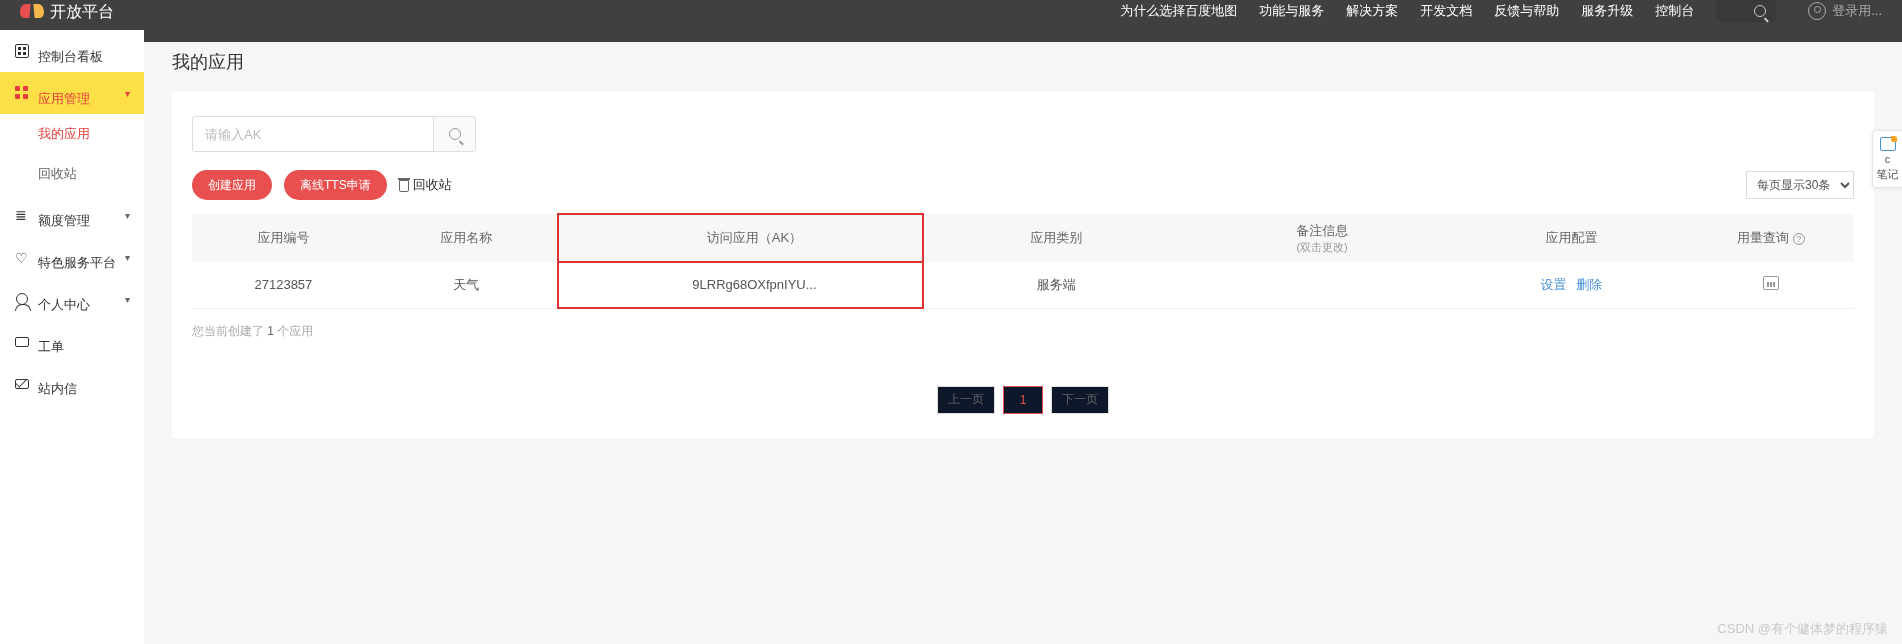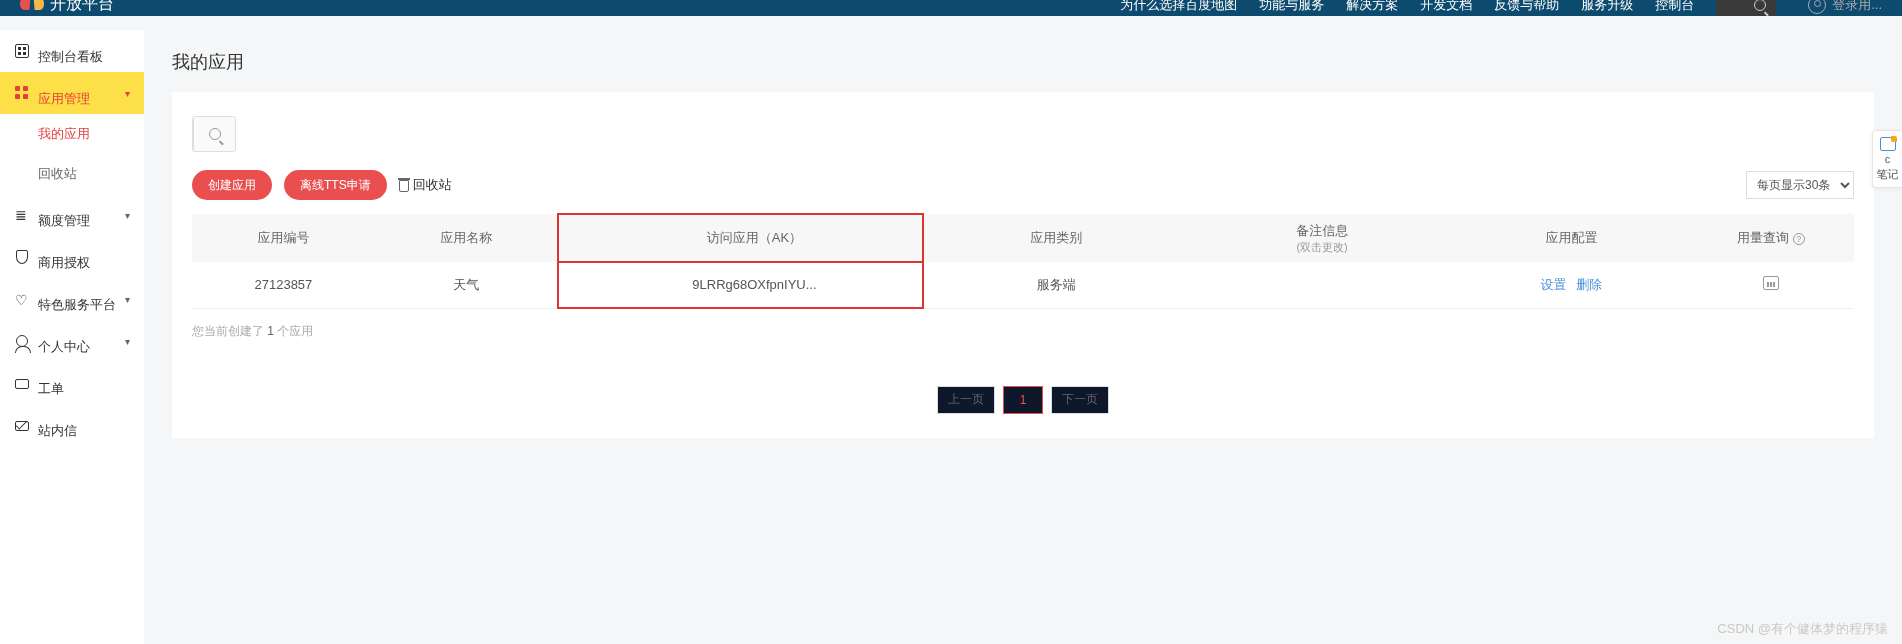--- a/index.html
+++ b/index.html
@@ -1,19 +1,19 @@
 <!DOCTYPE html>
 <html><head>
   <meta charset="utf-8">
   <style>
     * { margin: 0; padding: 0; box-sizing: border-box; }
     body { font-family: -apple-system, "PingFang SC", "Microsoft YaHei", sans-serif; font-size: 13px; color: #333; background: #f5f6f7; width: 1902px; height: 644px; overflow: hidden; position: relative; }
     
     
-    .header { height: 16px; background: #0c4a6e; display: flex; align-items: flex-end; padding: 0 20px; color: #fff; position: relative; }
+    .header { height: 42px; background: #404040; display: flex; align-items: flex-start; padding: 0 20px; color: #fff; position: relative; }
     .logo-wrap { display: flex; align-items: center; gap: 6px; }
     .logo-icon { width: 24px; height: 24px; position: relative; }
     .logo-icon::before { content: ""; position: absolute; left: 0; top: 4px; width: 10px; height: 14px; background: #e94f4f; border-radius: 50% 0 0 50%; transform: skewX(-5deg); }
     .logo-icon::after { content: ""; position: absolute; right: 0; top: 4px; width: 10px; height: 14px; background: #f5b84a; border-radius: 0 50% 50% 0; transform: skewX(5deg); }
     .logo-text { font-size: 16px; font-weight: 500; color: #fff; }
     .top-nav { margin-left: auto; display: flex; align-items: center; gap: 22px; font-size: 13px; }
     .top-nav-item { color: #fff; cursor: pointer; white-space: nowrap; }
     .search-box-top { width: 60px; height: 22px; background: #3a3a3a; border-radius: 3px; display: flex; align-items: center; justify-content: flex-end; padding-right: 10px; }
     .user-area { display: flex; align-items: center; gap: 6px; color: #aaa; margin-left: 10px; }
     .avatar-circle { width: 18px; height: 18px; border: 1.5px solid #aaa; border-radius: 50%; position: relative; }
@@ -137,26 +137,20 @@
   <div class="sub-item">回收站</div>
   <div class="side-item">
     <span class="icon">
         <span class="ico ico-sliders"></span>
       </span>
     <span class="label">额度管理</span>
     <span class="chev">▾</span>
   </div>
   <div class="side-item">
     <span class="icon">
-        <span class="ico ico-shield"></span>
-      </span>
-    <span class="label">商用授权</span>
-  </div>
-  <div class="side-item">
-    <span class="icon">
         <span class="ico ico-heart"></span>
       </span>
     <span class="label">特色服务平台</span>
     <span class="chev">▾</span>
   </div>
   <div class="side-item">
     <span class="icon">
         <span class="ico ico-user"></span>
       </span>
     <span class="label">个人中心</span>
@@ -174,20 +168,21 @@
       </span>
     <span class="label">站内信</span>
   </div>
 </div>
 
 <div class="main">
   <div class="page-title">我的应用</div>
   <div class="panel">
     <div class="search-row">
       <div class="search-input-wrap">
+        <input class="search-input" placeholder="请输入AK" style="">
         <button class="search-btn">
           <span class="ico-search"></span>
         </button>
       </div>
     </div>
     <div class="action-row">
       <button class="btn btn-red">创建应用</button>
       <button class="btn btn-red">离线TTS申请</button>
       <span class="link-btn">
         <span class="ico-trash"></span>

